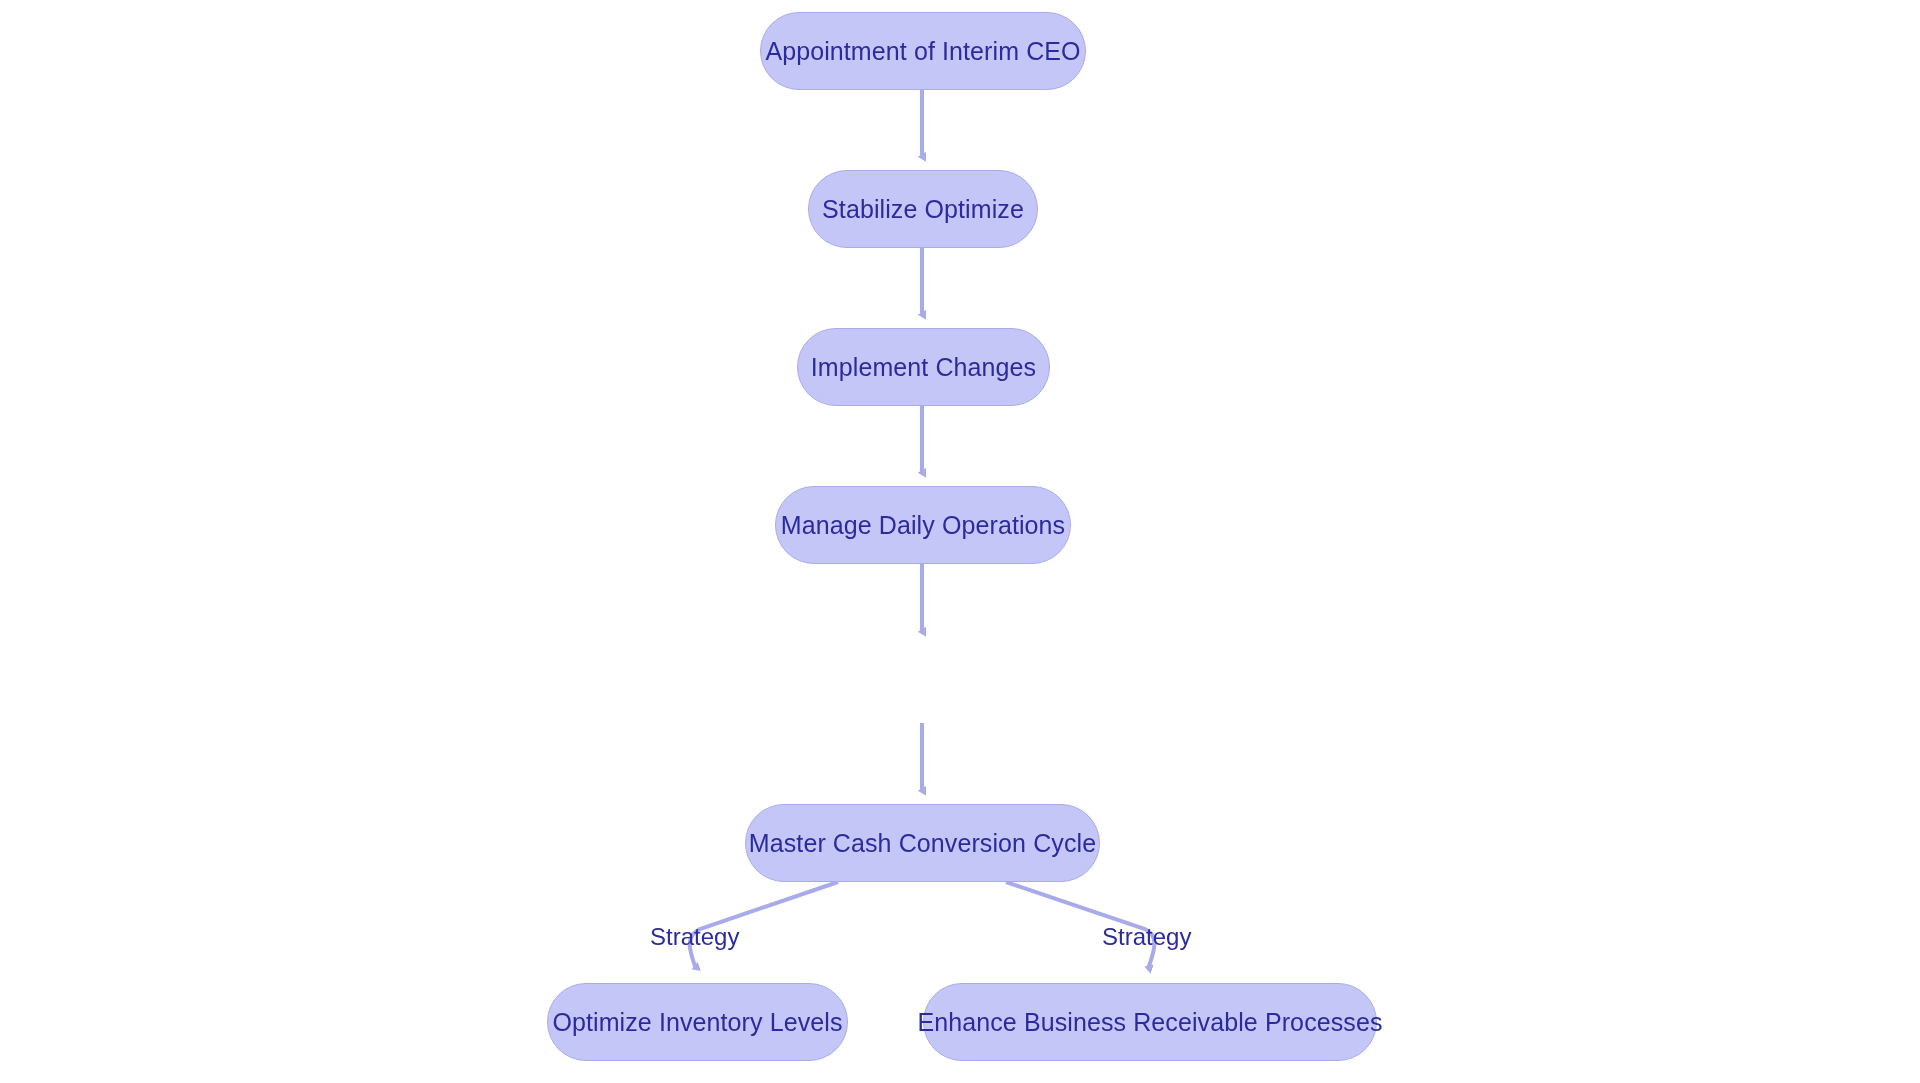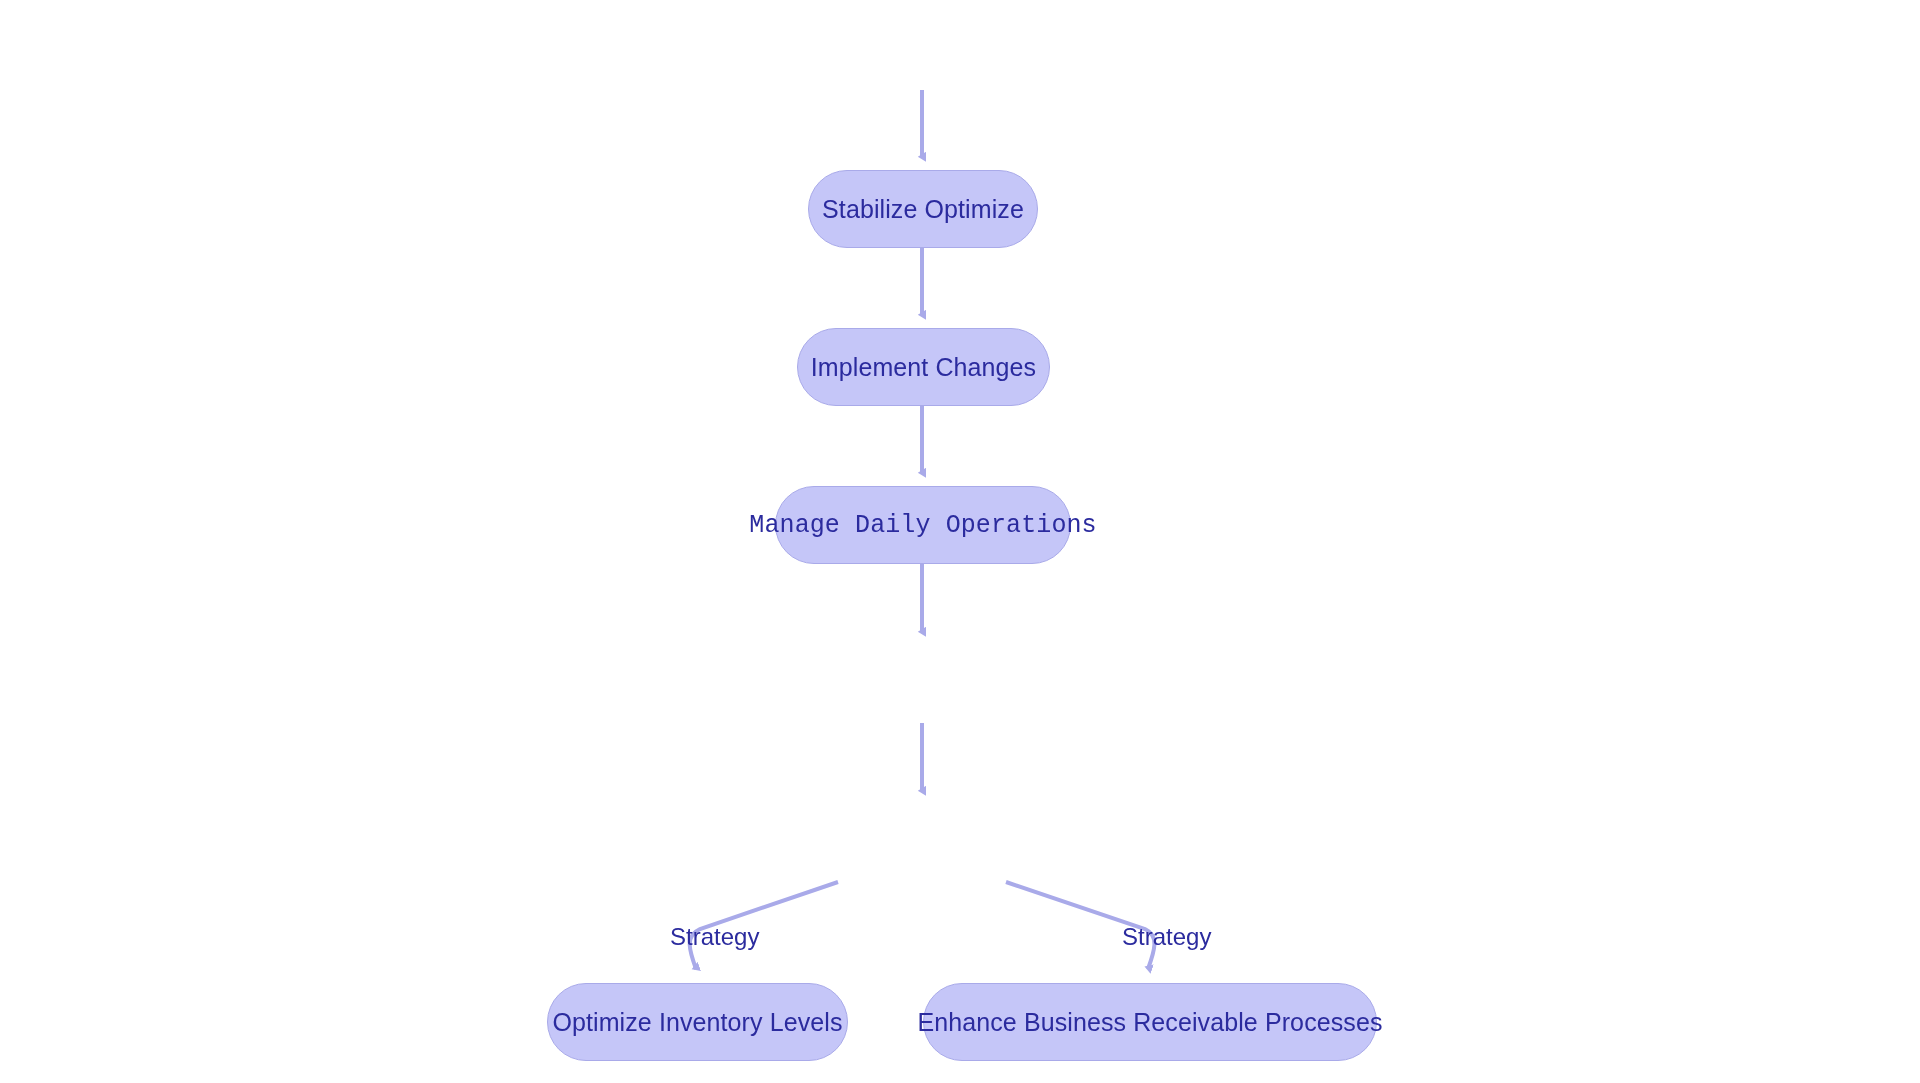--- a/index.html
+++ b/index.html
@@ -52,28 +52,27 @@
   .edge-label {
     position: absolute;
     color: #2b2b9e;
     font-family: "Liberation Sans", sans-serif;
     font-size: 24px;
     font-weight: 400;
     white-space: nowrap;
     background: transparent;
     line-height: 1;
     user-select: none;
-    margin-left: 20px;
   }
 
   
   #node-0 { left: 760px;  top: 12px;   width: 326px; }
   #node-1 { left: 808px;  top: 170px;  width: 230px; }
   #node-2 { left: 797px;  top: 328px;  width: 253px; text-align: center; }
-  #node-3 { left: 775px;  top: 486px;  width: 296px; font-family: Liberation Mono, monospace; }
+  #node-3 { left: 775px;  top: 486px;  width: 296px; }
   #node-4 { left: 758px;  top: 645px;  width: 331px; }
   #node-5 { left: 745px;  top: 804px;  width: 355px; }
   #node-6 { left: 547px;  top: 983px;  width: 301px; }
   #node-7 { left: 923px;  top: 983px;  width: 454px; }
 
   
   #edge-label-0 { left: 650px;  top: 925px; }
   #edge-label-1 { left: 1102px; top: 925px; }
 </style>
 </head>
@@ -99,34 +98,40 @@
 
     <line x1="922" y1="564" x2="922" y2="633" stroke="#a9aae9" stroke-width="4" marker-end="url(#arrowhead)"></line>
 
     <line x1="922" y1="723" x2="922" y2="792" stroke="#a9aae9" stroke-width="4" marker-end="url(#arrowhead)"></line>
 
     <path d="M 838 882 L 700 929 C 684 936 690 952 696 969" fill="none" stroke="#a9aae9" stroke-width="4" marker-end="url(#arrowhead-branch)"></path>
 
     <path d="M 1006 882 L 1145 929 C 1160 936 1154 952 1148 969" fill="none" stroke="#a9aae9" stroke-width="4" marker-end="url(#arrowhead-branch)"></path>
   </svg>
 
+  <div class="node" id="node-0">
+    <span class="node-label">Appointment of Interim CEO</span>
+  </div>
 
   <div class="node" id="node-1">
     <span class="node-label">Stabilize Optimize</span>
   </div>
 
   <div class="node" id="node-2">
     <span class="node-label">Implement Changes</span>
   </div>
 
   <div class="node" id="node-3">
     <span class="node-label">Manage Daily Operations</span>
   </div>
 
 
+  <div class="node" id="node-5">
+    <span class="node-label">Master Cash Conversion Cycle</span>
+  </div>
 
   <div class="node" id="node-6">
     <span class="node-label">Optimize Inventory Levels</span>
   </div>
 
   <div class="node" id="node-7">
     <span class="node-label">Enhance Business Receivable Processes</span>
   </div>
 
   <div class="edge-label" id="edge-label-0">Strategy</div>

